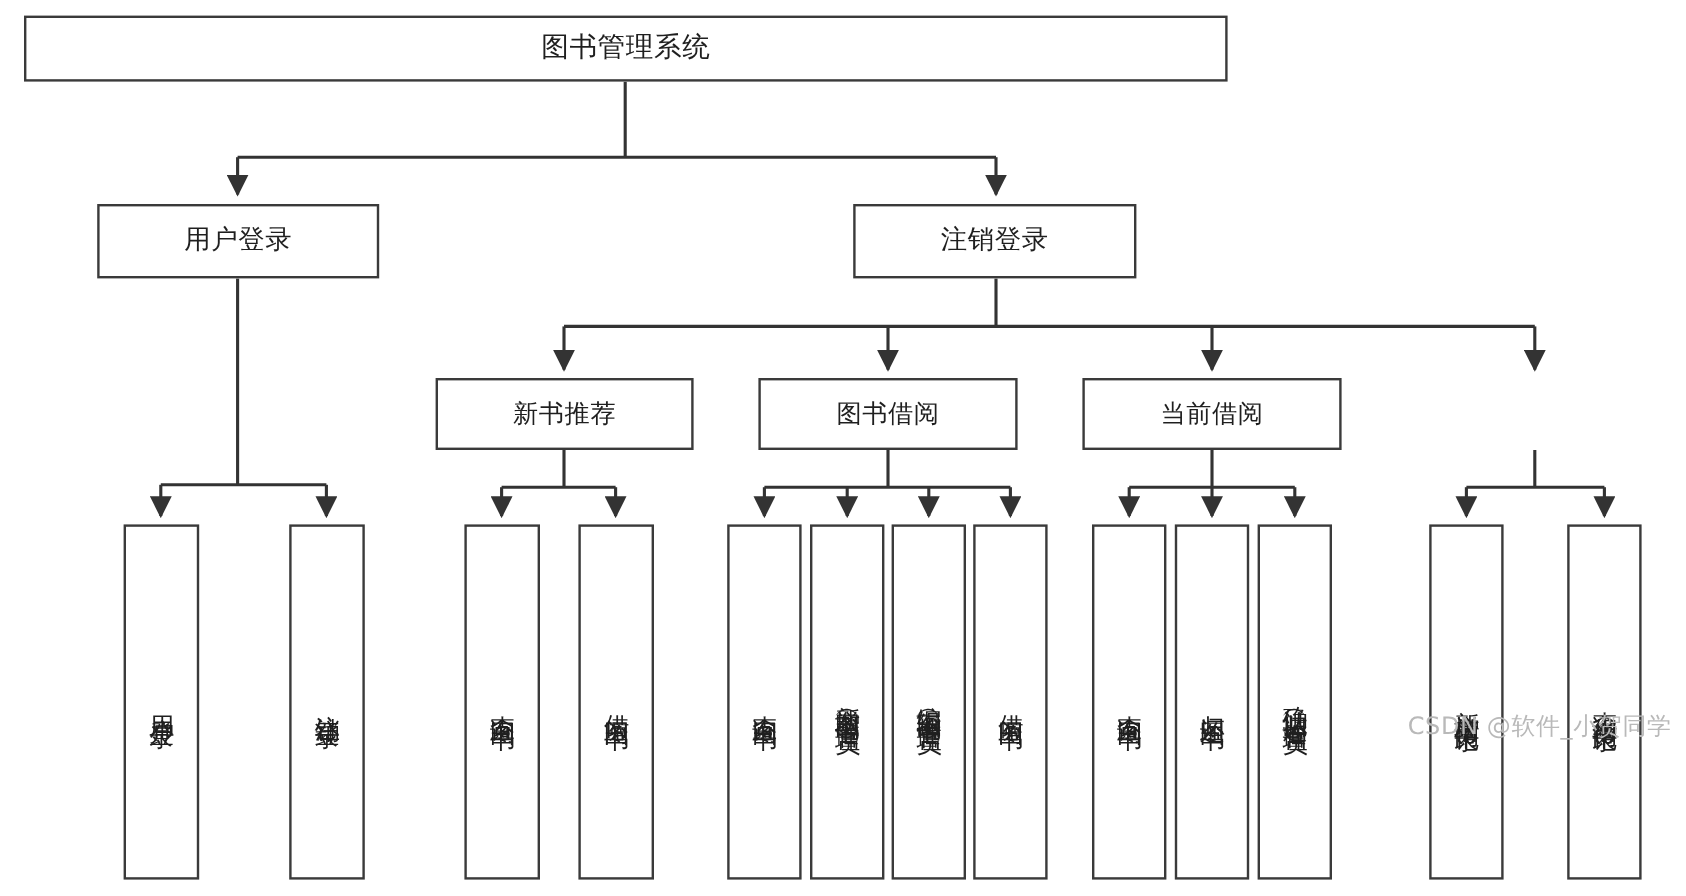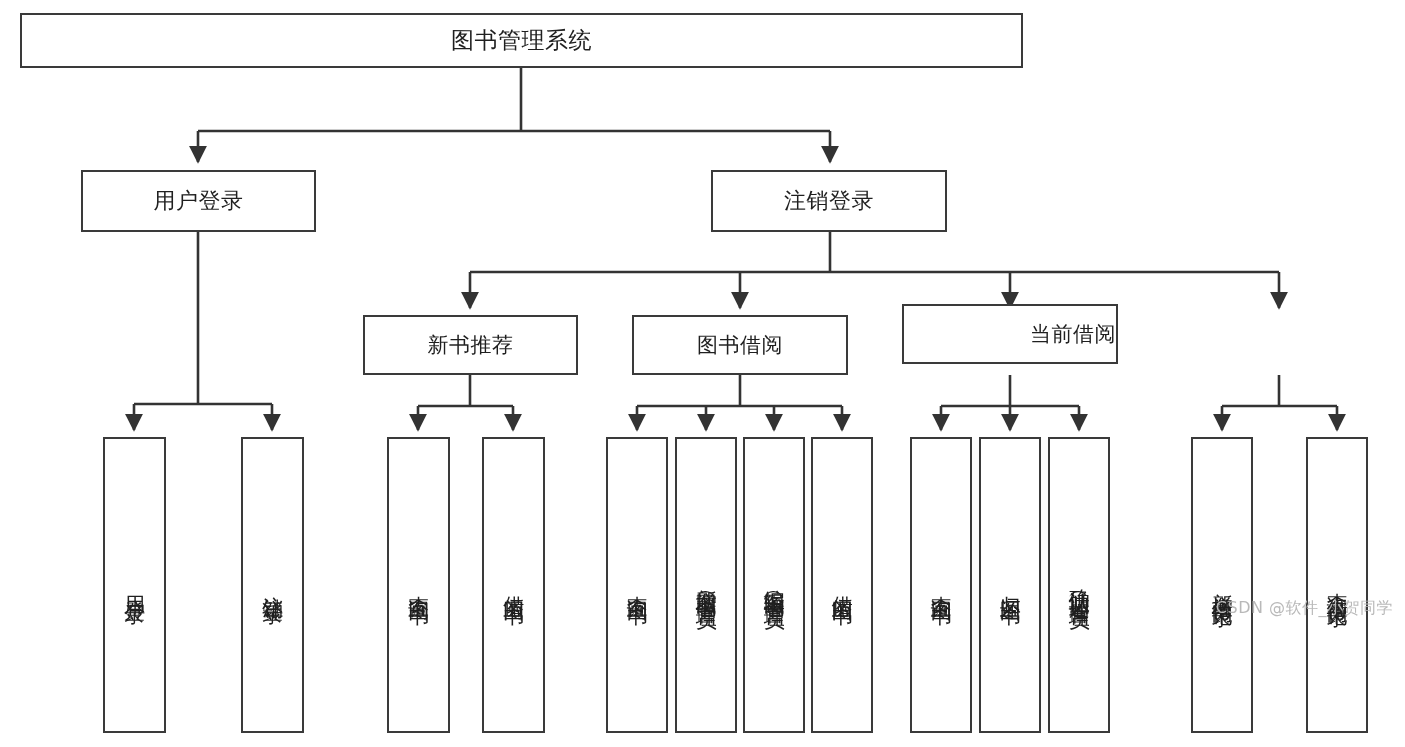--- a/index.html
+++ b/index.html
@@ -77,21 +77,21 @@
     line-height: 1.08;
     letter-spacing: 3px;
     white-space: nowrap;
   }
   
   #watermark {
     position: absolute;
     z-index: 3;
     right: 12px;
     bottom: 8px;
-    font-size: 16px;
+    font-size: 20px;
     color: #b9b9b9;
     letter-spacing: 0.5px;
     white-space: nowrap;
     pointer-events: none;
     font-family: "DejaVu Sans", "Liberation Sans", sans-serif;
   }
 </style>
 </head>
 <body>
 
@@ -157,21 +157,21 @@
   <div class="node level-2" style="left:711px; top:170px; width:236px; height:62px;">
     <span class="label">注销登录</span>
   </div>
 
   <div class="node level-3" style="left:363px; top:315px; width:215px; height:60px;">
     <span class="label">新书推荐</span>
   </div>
   <div class="node level-3" style="left:632px; top:315px; width:216px; height:60px;">
     <span class="label">图书借阅</span>
   </div>
-  <div class="node level-3" style="left:902px; top:304px; width:216px; height:60px;justify-content:flex-end;">
+  <div class="node level-3" style="left:902px; top:315px; width:216px; height:60px;">
     <span class="label">当前借阅</span>
   </div>
 
   <div class="node leaf" style="left:103px; top:437px; width:63px; height:296px;">
     <span class="label">用户登录</span>
   </div>
   <div class="node leaf" style="left:241px; top:437px; width:63px; height:296px;">
     <span class="label">注销登录</span>
   </div>
 

